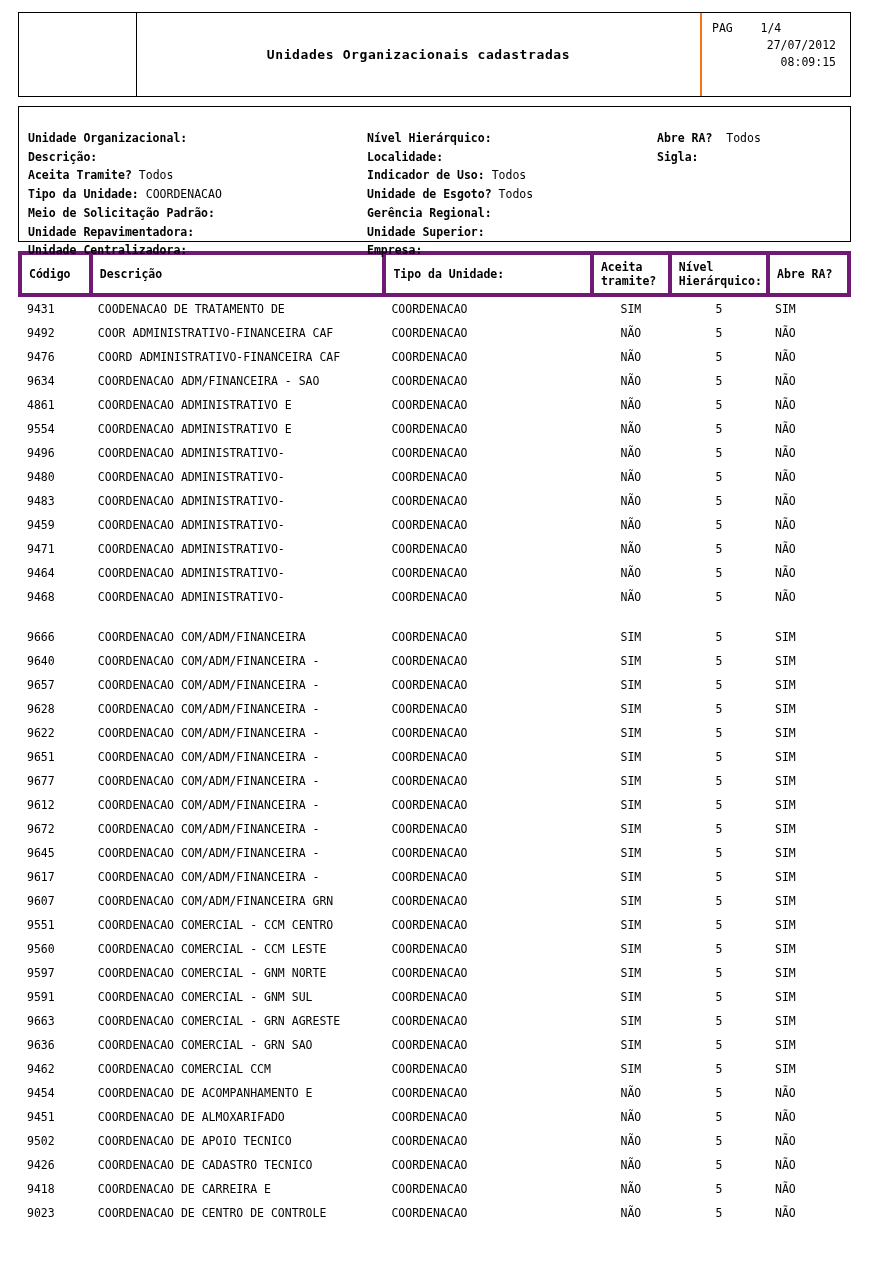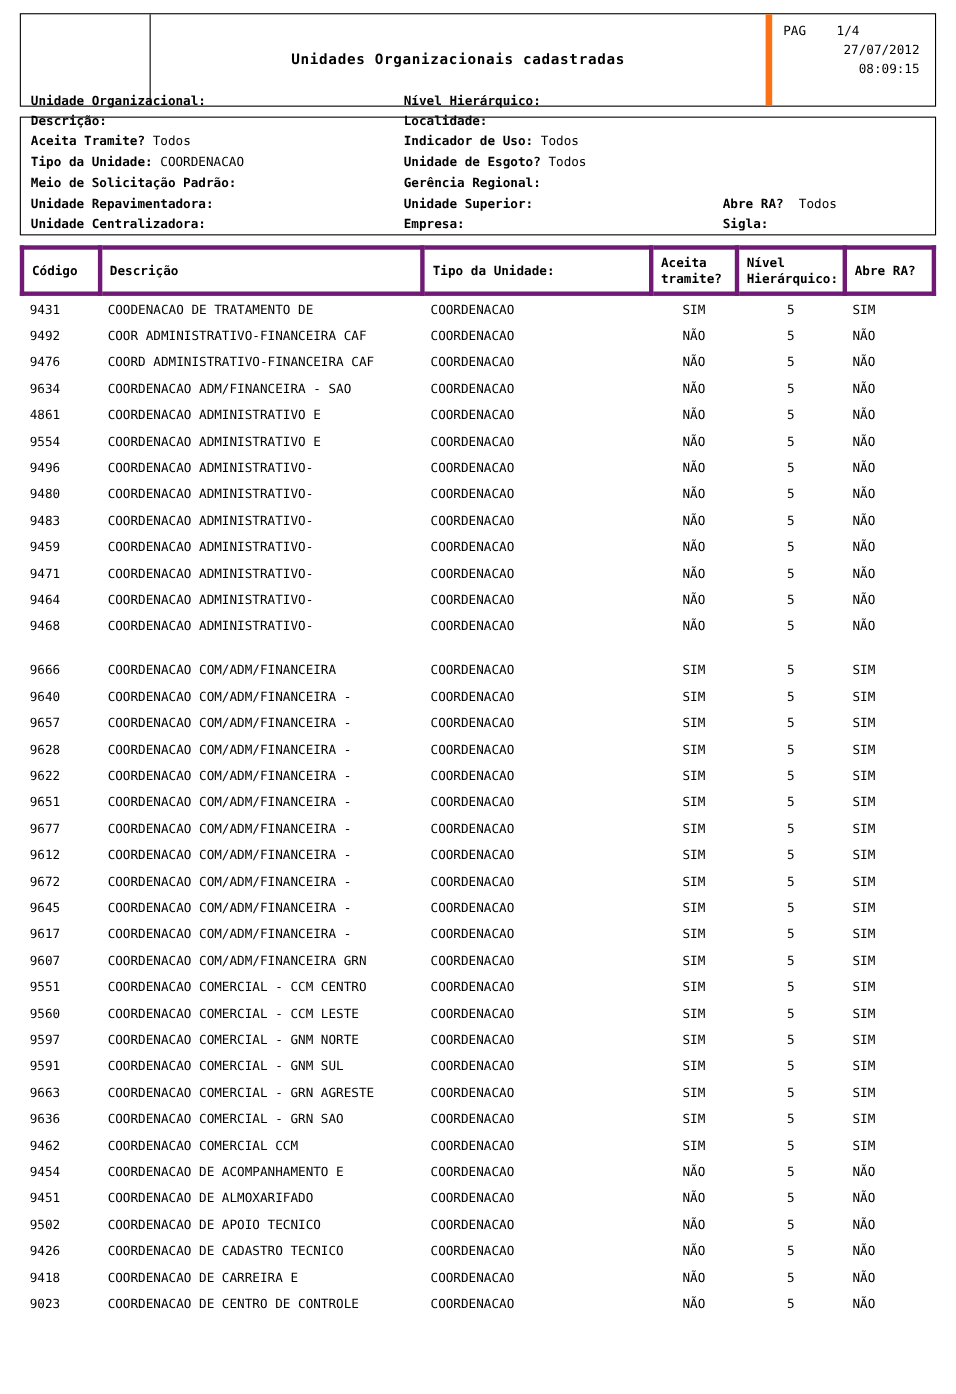--- a/index.html
+++ b/index.html
@@ -29,21 +29,21 @@
     height: 85px;
     box-sizing: border-box;
   }
   .header-left {
     width: 118px;
     border-right: 1px solid #000;
     box-sizing: border-box;
   }
   .header-center {
     flex: 1;
-    border-right: 6px solid #f97316;
+    border-right: 2px solid #f97316;
     box-sizing: border-box;
     display: flex;
     align-items: center;
     justify-content: center;
   }
   .header-title {
     font-size: 13px;
     font-weight: bold;
     letter-spacing: 0.6px;
   }
@@ -59,26 +59,25 @@
   }
   .hr-row.r-right {
     text-align: right;
     padding-right: 6px;
   }
 
   
   .filter-box {
     border: 1px solid #000;
     margin-top: 9px;
-    height: 108px;
+    height: 136px;
     box-sizing: border-box;
     display: flex;
     padding: 22px 0 0 0;
     font-size: 11.5px;
-    align-items: flex-end;
   }
   .filter-col {
     box-sizing: border-box;
   }
   .filter-col.c1 { width: 348px; padding-left: 9px; }
   .filter-col.c2 { width: 290px; }
   .filter-col.c3 { flex: 1; }
   .f-line {
     line-height: 18.7px;
     white-space: pre;

